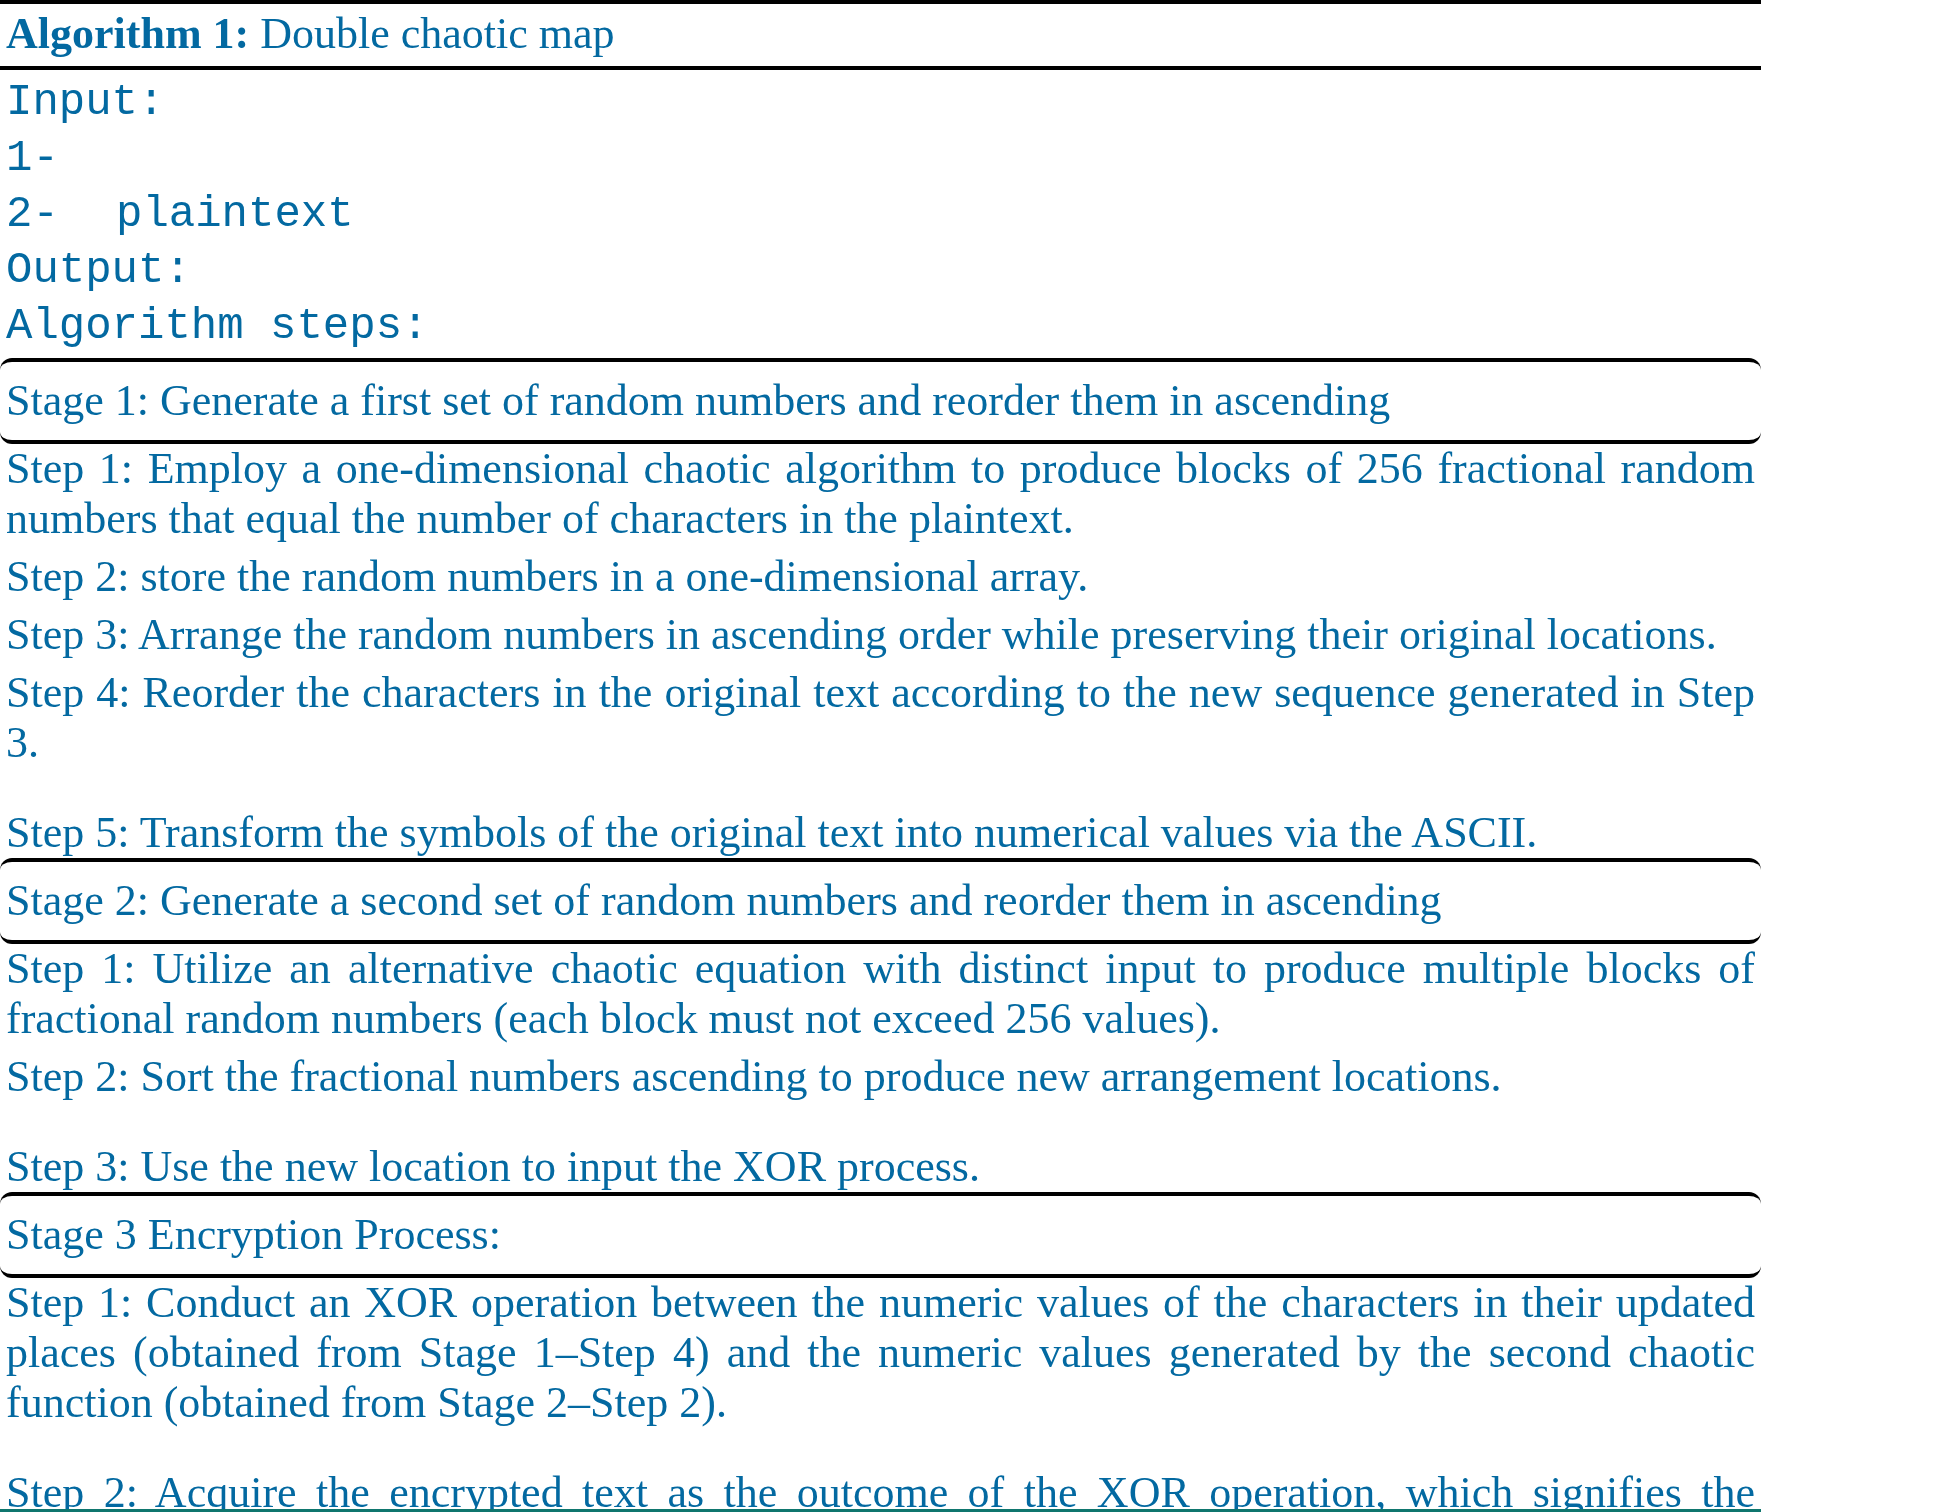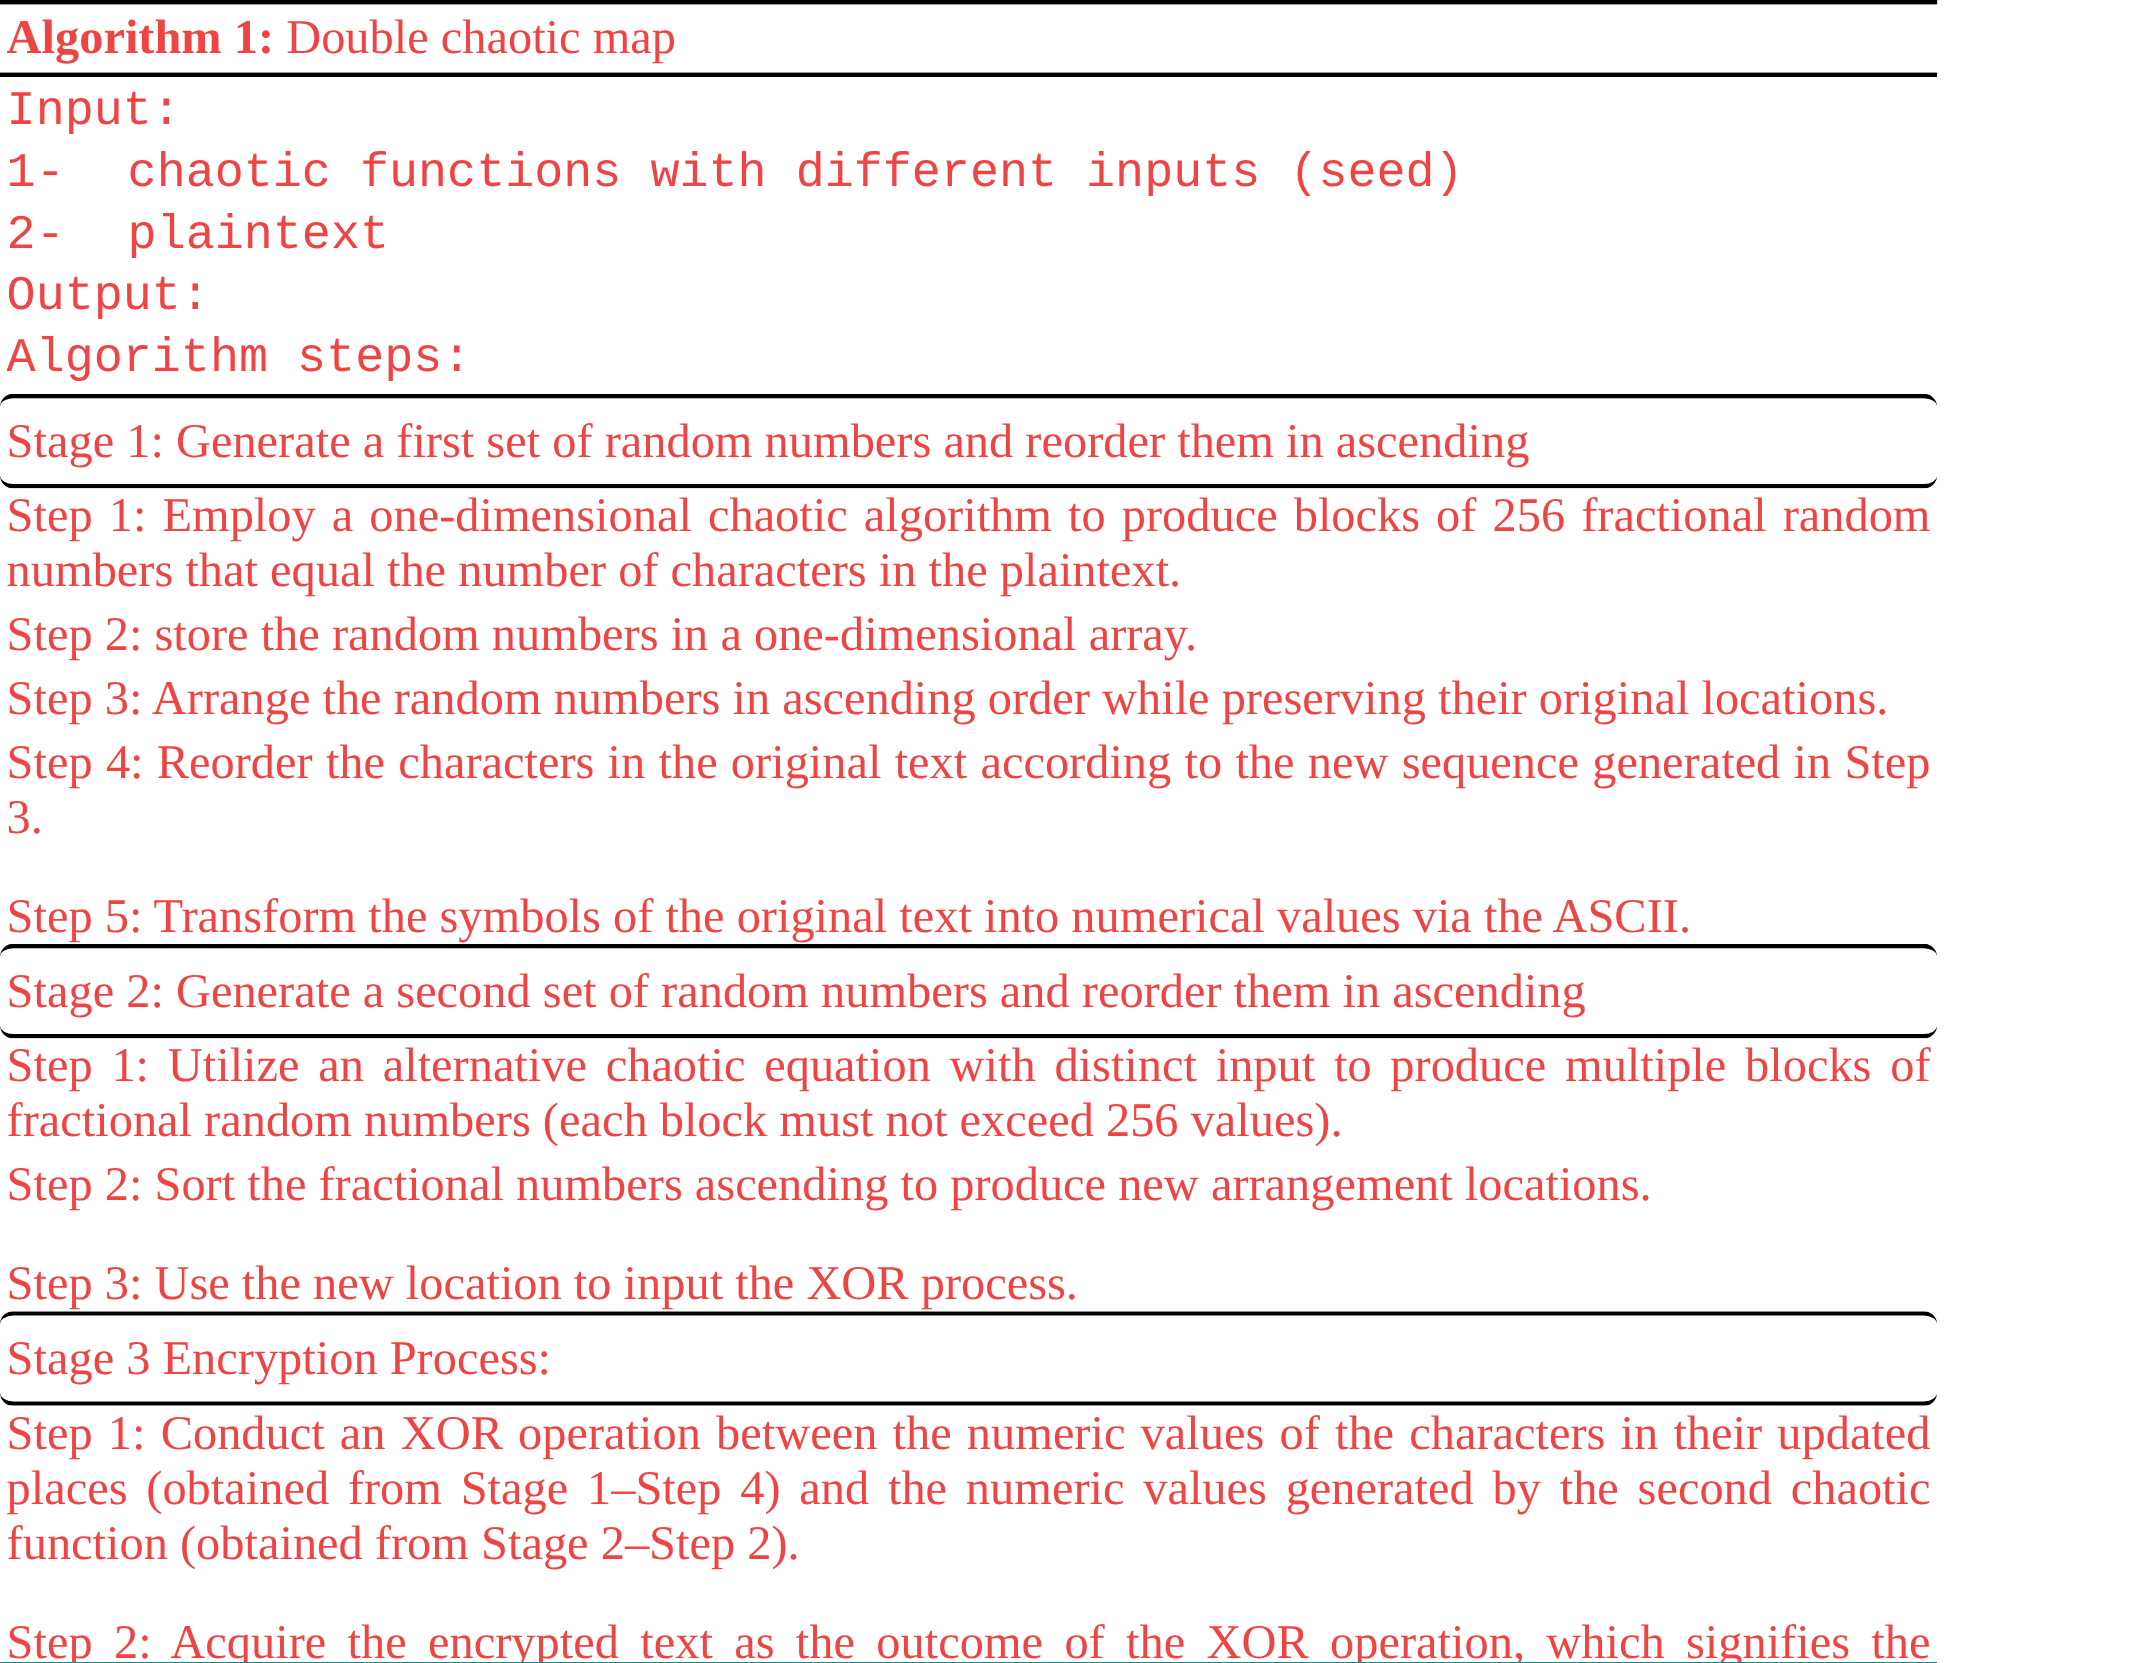--- a/index.html
+++ b/index.html
@@ -5,25 +5,25 @@
   html, body {
     margin: 0;
     padding: 0;
     background: #ffffff;
   }
   .algo-box {
     width: 1761px;
     height: 1512px;
     box-sizing: border-box;
     background: #ffffff;
-    color: #ef4444;
+    color: #0369a1;
     font-family: "Liberation Serif", "DejaVu Serif", serif;
     font-size: 44px;
     border-top: 4px solid #000000;
-    border-bottom: 1px solid #0f766e;
+    border-bottom: 3px solid #0f766e;
     overflow: hidden;
   }
   .title-row {
     padding: 5px 6px 7px 6px;
     border-bottom: 4px solid #000000;
     line-height: 50px;
     white-space: nowrap;
   }
   .title-label { font-weight: bold; }
   .title-text { font-weight: normal; }
@@ -64,21 +64,20 @@
 <div class="algo-box">
 
   <div class="title-row">
     <span class="title-label">Algorithm 1:</span><span class="title-text"> Double chaotic map</span>
   </div>
 
   <div class="io-block">
     <p>Input:</p>
     <p class="numbered">
       <span class="num">1-</span>
-      <span>chaotic functions with different inputs (seed)</span>
     </p>
     <p class="numbered">
       <span class="num">2-</span>
       <span>plaintext</span>
     </p>
     <p>Output:</p>
     <p>Algorithm steps:</p>
   </div>
 
   <div class="stage-heading">Stage 1: Generate a first set of random numbers and reorder them in ascending</div>

